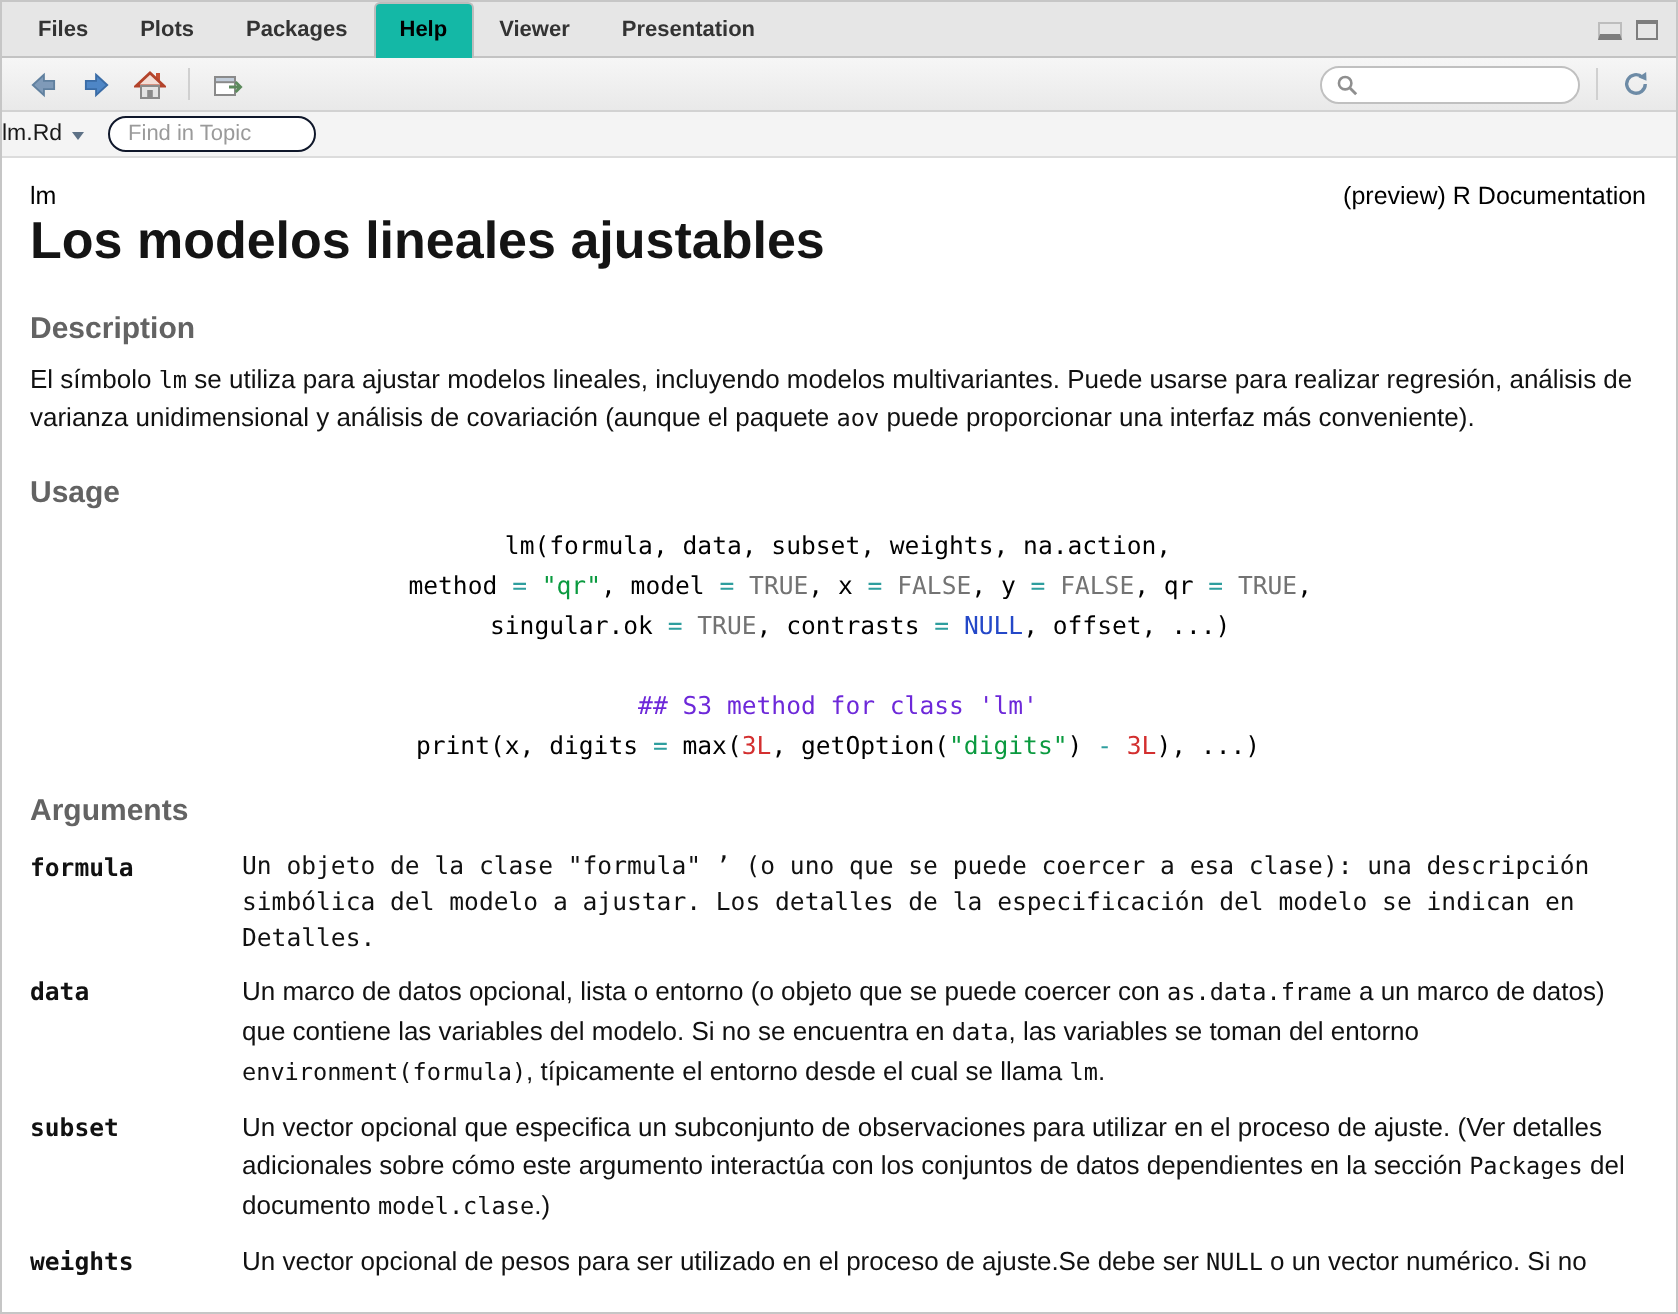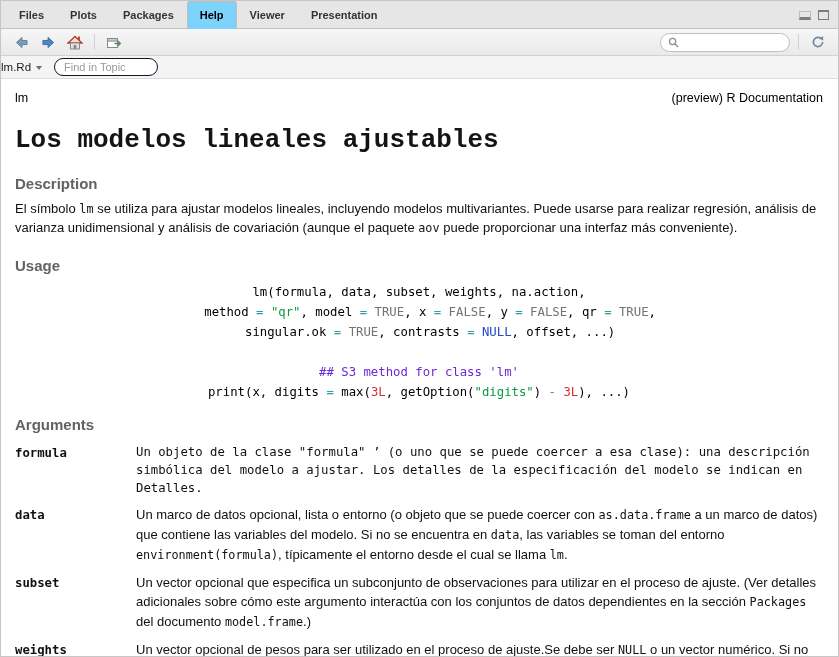--- a/index.html
+++ b/index.html
@@ -4,21 +4,21 @@
 <style>
   * { box-sizing: border-box; margin: 0; padding: 0; }
   html, body { width: 839px; height: 657px; overflow: hidden; }
   body { font-family: "Liberation Sans", sans-serif; background: #e9e9e9; }
   .pane { width: 839px; height: 657px; background: #fff; border: 1px solid #c6c6c6; display: flex; flex-direction: column; }
 
   
   .tabbar { height: 28px; background: #e6e6e6; border-bottom: 1px solid #c3c3c3; display: flex; align-items: flex-start; padding-left: 5px; position: relative; flex: 0 0 auto; }
   .tabs { display: flex; align-items: flex-end; height: 100%; }
   .tab { font-size: 11px; font-weight: 700; color: #333; padding: 7px 12px 7px; cursor: default; border: 1px solid transparent; border-bottom: none; }
-  .tab.active { background: #7dd3fc; border-color: #bdbdbd; border-radius: 3px 3px 0 0; color: #000; margin-bottom: -1px; padding-bottom: 8px; }
+  .tab.active { background: #14b8a6; border-color: #bdbdbd; border-radius: 3px 3px 0 0; color: #000; margin-bottom: -1px; padding-bottom: 8px; }
   .win-controls { position: absolute; right: 9px; top: 9px; display: flex; gap: 7px; align-items: center; }
   .wc { display: inline-block; }
   .wc-min { width: 12px; height: 9px; border-bottom: 3px solid #7d7d7d; border-left: 1px solid #bdbdbd; border-right: 1px solid #bdbdbd; border-top: 1px solid #bdbdbd; }
   .wc-max { width: 11px; height: 10px; border: 1px solid #7d7d7d; border-top-width: 2px; }
 
   
   .toolbar { height: 27px; background: linear-gradient(#f6f6f6, #e9e9e9); border-bottom: 1px solid #d2d2d2; display: flex; align-items: center; padding: 0 9px; gap: 5px; flex: 0 0 auto; }
   .icon-btn { background: transparent; border: none; width: 22px; height: 21px; display: flex; align-items: center; justify-content: center; cursor: pointer; padding: 0; }
   .tb-sep { width: 1px; height: 16px; background: #d0d0d0; margin: 0 3px; }
   .searchbox { margin-left: auto; width: 130px; height: 19px; background: #fff; border: 1px solid #c0c0c0; border-radius: 10px; display: flex; align-items: center; padding: 0 7px; gap: 5px; }
@@ -27,37 +27,37 @@
   
   .subtoolbar { height: 23px; background: #f4f4f4; border-bottom: 1px solid #dcdcdc; display: flex; align-items: center; padding: 0 0; gap: 12px; flex: 0 0 auto; }
   .topic-select { display: flex; align-items: center; gap: 5px; font-size: 11.5px; color: #1a1a1a; cursor: pointer; }
   .caret { width: 0; height: 0; border-left: 3.5px solid transparent; border-right: 3.5px solid transparent; border-top: 4.5px solid #5d7186; margin-top: 2px; }
   .find-input { width: 104px; height: 18px; border: 1px solid #0f172a; border-radius: 9px; font-size: 11px; padding: 0 9px; color: #333; outline: none; font-family: "Liberation Sans", sans-serif; background: #fff; }
   .find-input::placeholder { color: #9a9a9a; }
 
   
   .content { flex: 1 1 auto; overflow: hidden; background: #fff; padding: 12px 15px 0 14px; }
   .doc-header { display: flex; justify-content: space-between; font-size: 12.5px; color: #000; }
-  h1.title { margin-top: 20px; font-size: 26px; font-weight: 700; color: #141414; font-family: Liberation Mono, monospace; }
+  h1.title { font-size: 26px; font-weight: 700; color: #141414; }
   h2.sec { margin-top: 20px; font-size: 15px; font-weight: 700; color: #636363; }
   h2.sec.args { margin-top: 14px; }
   p.desc { margin-top: 8px; font-size: 13px; line-height: 18.5px; color: #111; }
   code.inline { font-family: "DejaVu Sans Mono", monospace; font-size: 11.8px; }
   .usage { margin-top: 8px; font-family: "DejaVu Sans Mono", monospace; font-size: 12.3px; color: #000; }
   .code-line { white-space: pre; line-height: 20px; text-align: center; }
   .tok-op  { color: #2e9e9e; }
   .tok-str { color: #0a9a3f; }
   .tok-kw  { color: #737373; }
   .tok-nu  { color: #d32f2f; }
   .tok-nul { color: #2448c8; }
   .tok-co  { color: #6d28d9; }
   .args { margin-top: 10px; }
   .arg-row { display: flex; margin-bottom: 8px; font-size: 13px; line-height: 19px; color: #111; }
   .arg-name { flex: 0 0 106px; font-family: "DejaVu Sans Mono", monospace; font-size: 12.3px; font-weight: bold; padding-top: 1px; }
-  .arg-desc { flex: 1; margin-left: 15px; }
+  .arg-desc { flex: 1; }
   .arg-desc.mono { font-family: "DejaVu Sans Mono", monospace; font-size: 12.3px; line-height: 18px; }
 </style>
 </head>
 <body>
 
 <div class="pane">
 
   <div class="tabbar">
     <div class="tabs">
         <div class="tab">Files</div>
@@ -146,21 +146,21 @@
         <div class="arg-row">
           <div class="arg-name">formula</div>
           <div class="arg-desc mono">Un objeto de la clase "formula" ’ (o uno que se puede coercer a esa clase): una descripción simbólica del modelo a ajustar. Los detalles de la especificación del modelo se indican en Detalles.</div>
         </div>
         <div class="arg-row">
           <div class="arg-name">data</div>
           <div class="arg-desc">Un marco de datos opcional, lista o entorno (o objeto que se puede coercer con <code class="inline">as.data.frame</code> a un marco de datos) que contiene las variables del modelo. Si no se encuentra en <code class="inline">data</code>, las variables se toman del entorno <code class="inline">environment(formula)</code>, típicamente el entorno desde el cual se llama <code class="inline">lm</code>.</div>
         </div>
         <div class="arg-row">
           <div class="arg-name">subset</div>
-          <div class="arg-desc">Un vector opcional que especifica un subconjunto de observaciones para utilizar en el proceso de ajuste. (Ver detalles adicionales sobre cómo este argumento interactúa con los conjuntos de datos dependientes en la sección <code class="inline">Packages</code> del documento <code class="inline">model.frame</code>.)</div>
+          <div class="arg-desc">Un vector opcional que especifica un subconjunto de observaciones para utilizar en el proceso de ajuste. (Ver detalles adicionales sobre cómo este argumento interactúa con los conjuntos de datos dependientes en la sección <code class="inline">Packages</code> del documento <code class="inline">model.clase</code>.)</div>
         </div>
         <div class="arg-row">
           <div class="arg-name">weights</div>
           <div class="arg-desc">Un vector opcional de pesos para ser utilizado en el proceso de ajuste.Se debe ser <code class="inline">NULL</code> o un vector numérico. Si no</div>
         </div>
       </div>
   </div>
 
 </div>
 

